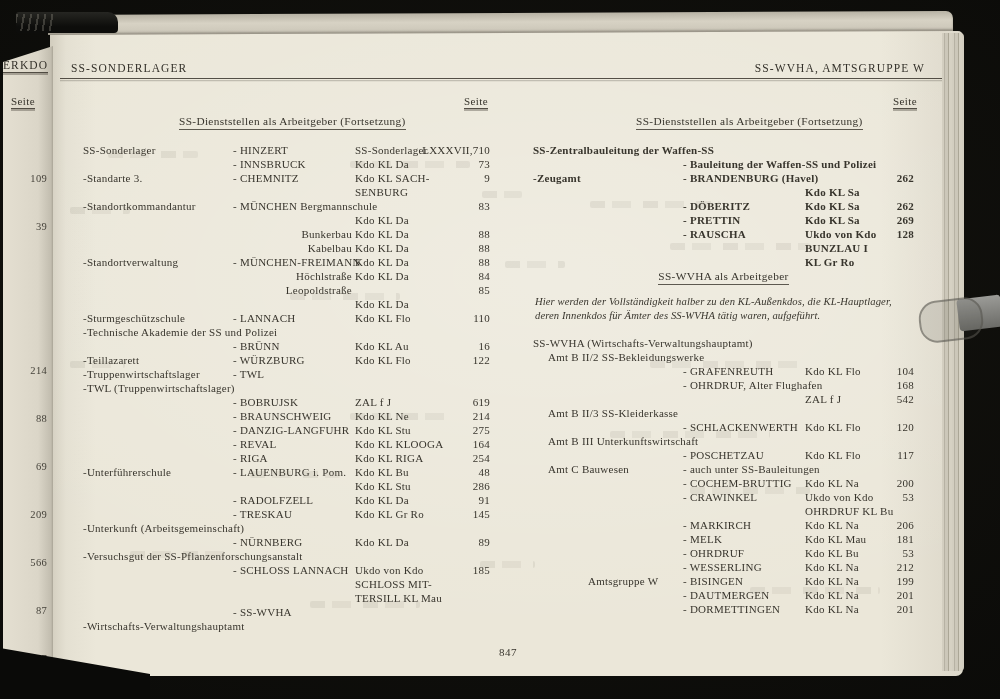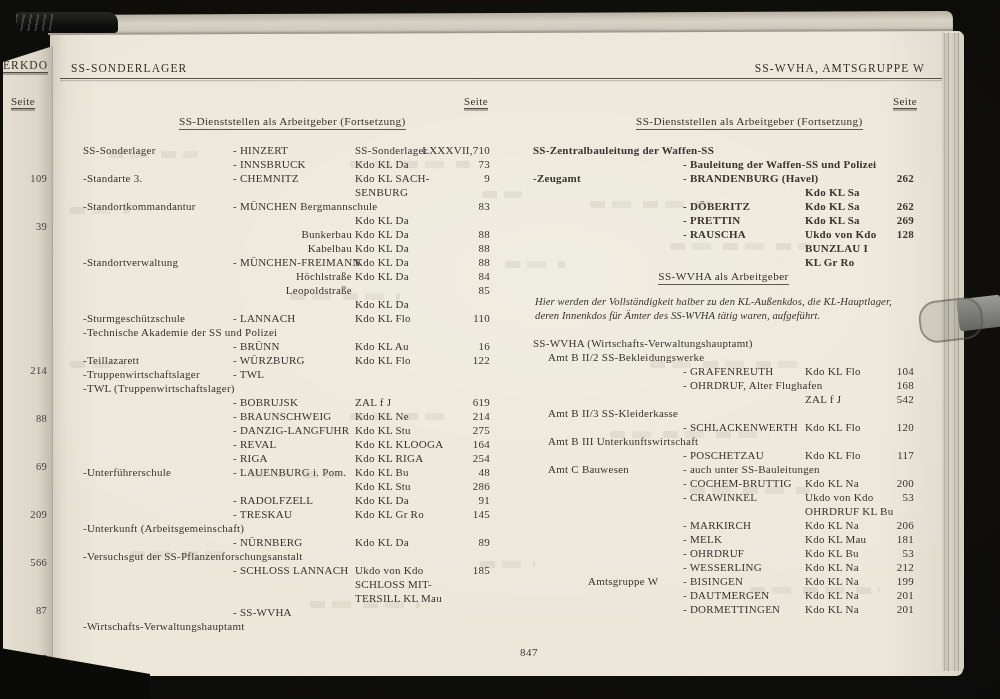--- a/index.html
+++ b/index.html
@@ -85,21 +85,21 @@
   .lp-num-row{position:relative;height:14px;margin-top:34px;}
   .lp-num-row span{position:absolute;right:4px;top:0;line-height:14px;font-size:10.5px;letter-spacing:.3px;color:#45423a;}
   
   .para{font-size:10.6px;letter-spacing:.1px;line-height:14px;font-style:italic;}
   .para div{white-space:nowrap;}
   
   .g{
     position:absolute;height:7px;border-radius:2px;opacity:.55;filter:blur(.4px);
     background:repeating-linear-gradient(90deg,rgba(112,107,93,.20) 0 15px,rgba(112,107,93,0) 15px 22px,rgba(112,107,93,.15) 22px 41px,rgba(112,107,93,0) 41px 53px);
   }
-  .footer-num{font-size:11px;letter-spacing:.5px;text-align:right;}
+  .footer-num{font-size:11px;letter-spacing:.5px;text-align:center;}
 </style>
 </head>
 <body>
 
 <div class="page-top-edge"></div>
 <div class="binder-clip"></div>
 <div class="page-edges-right"></div>
 
 <div class="left-page">
   <div class="txt running-hdr dbl" style="left:0px;top:13px;">ERKDO</div>

